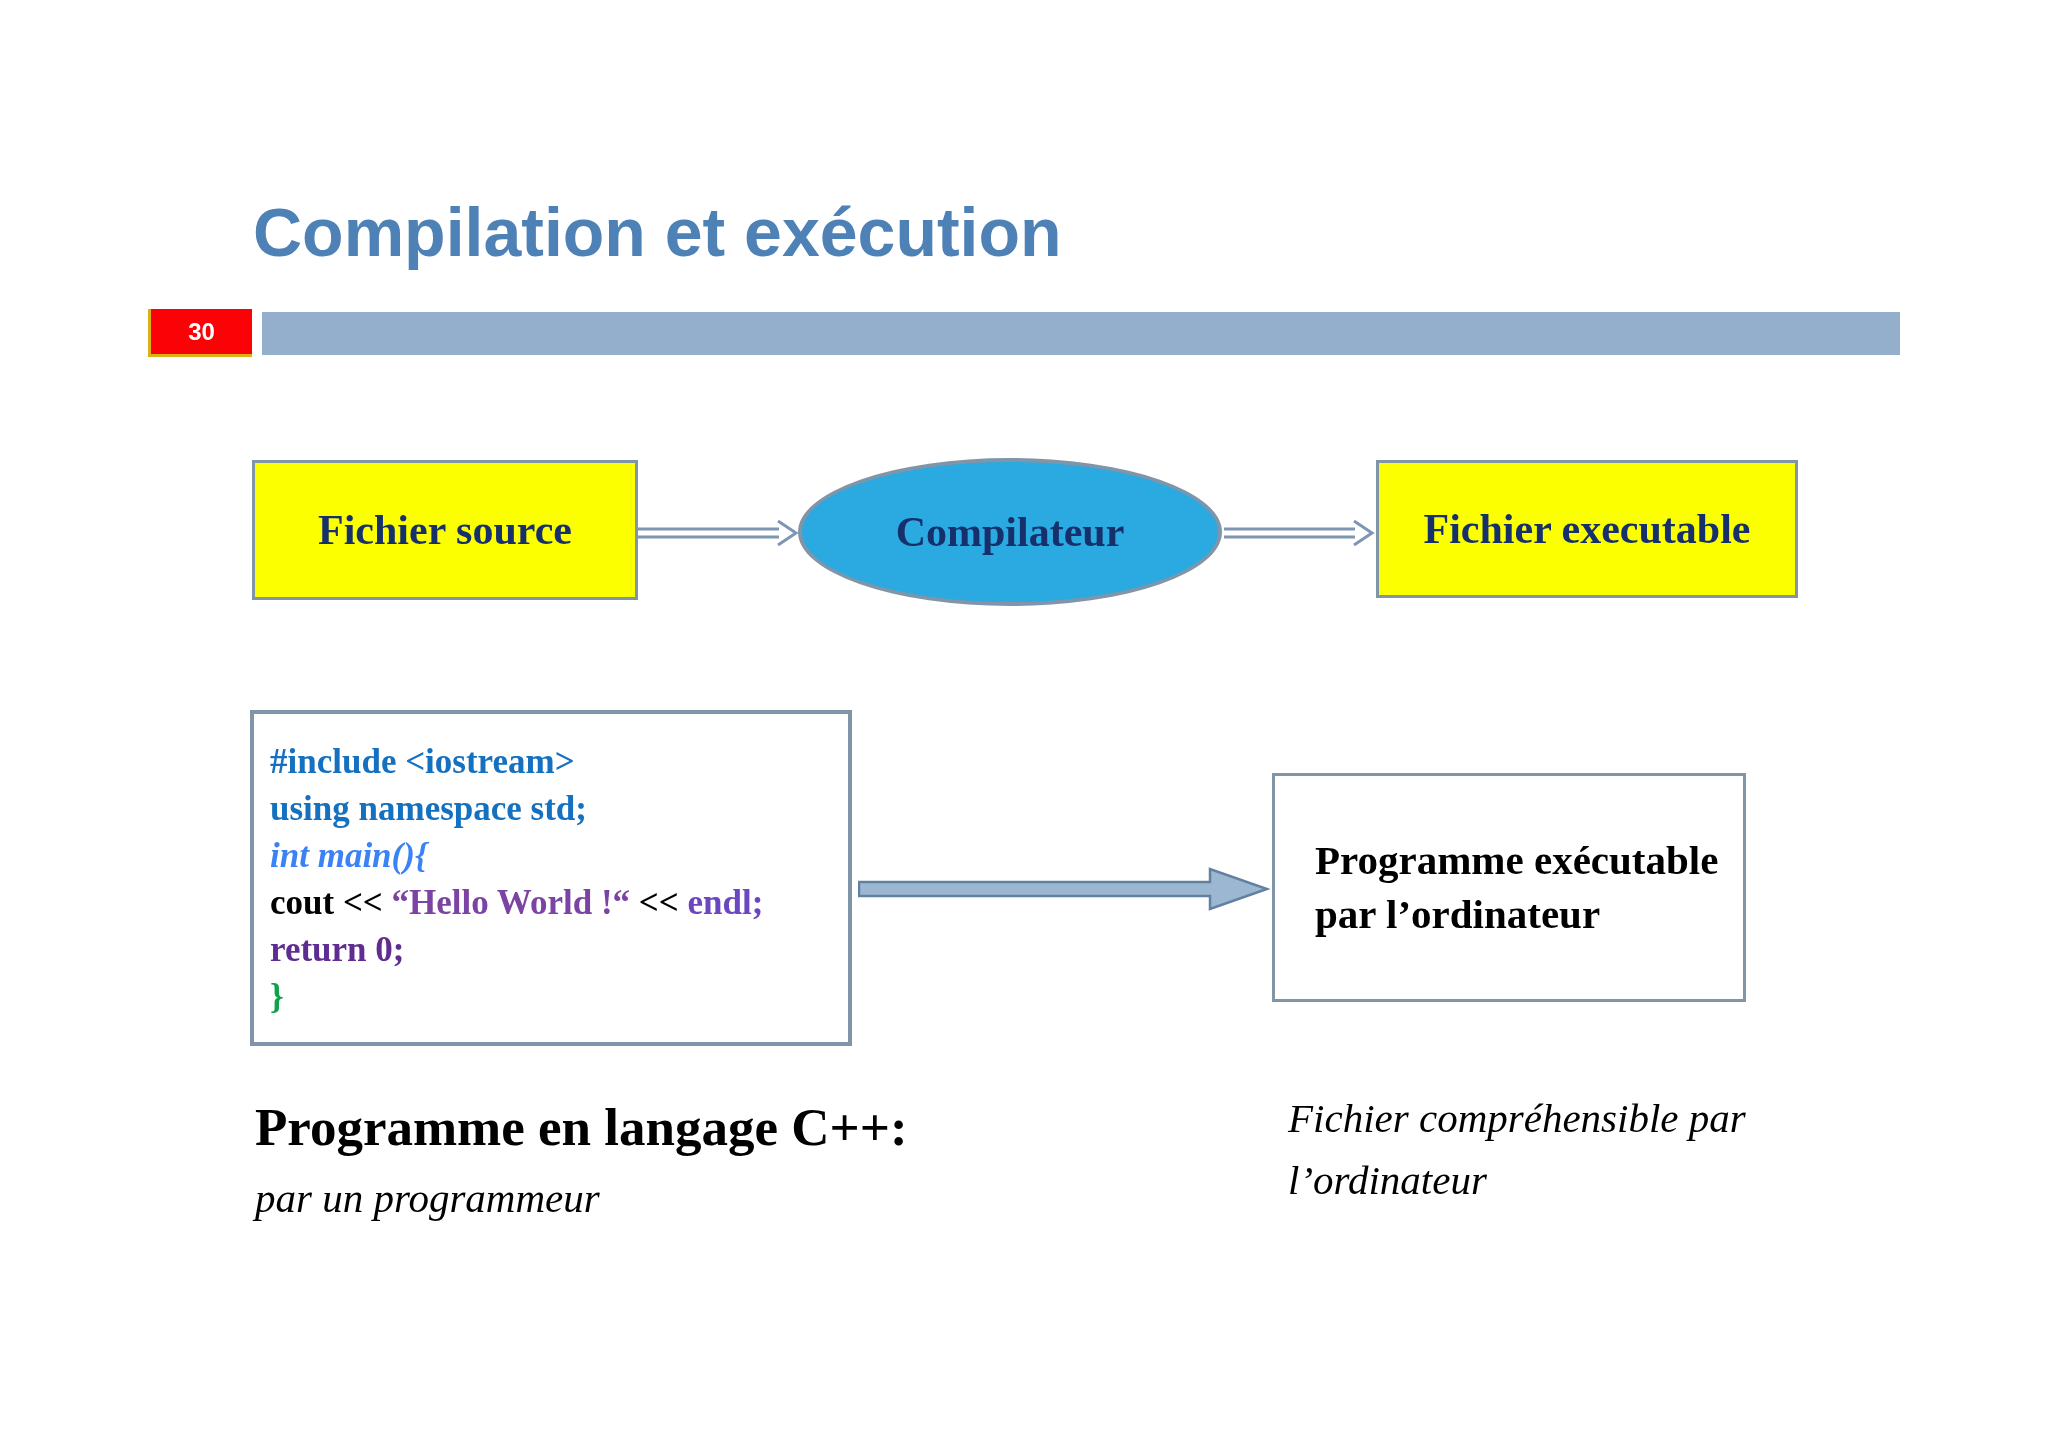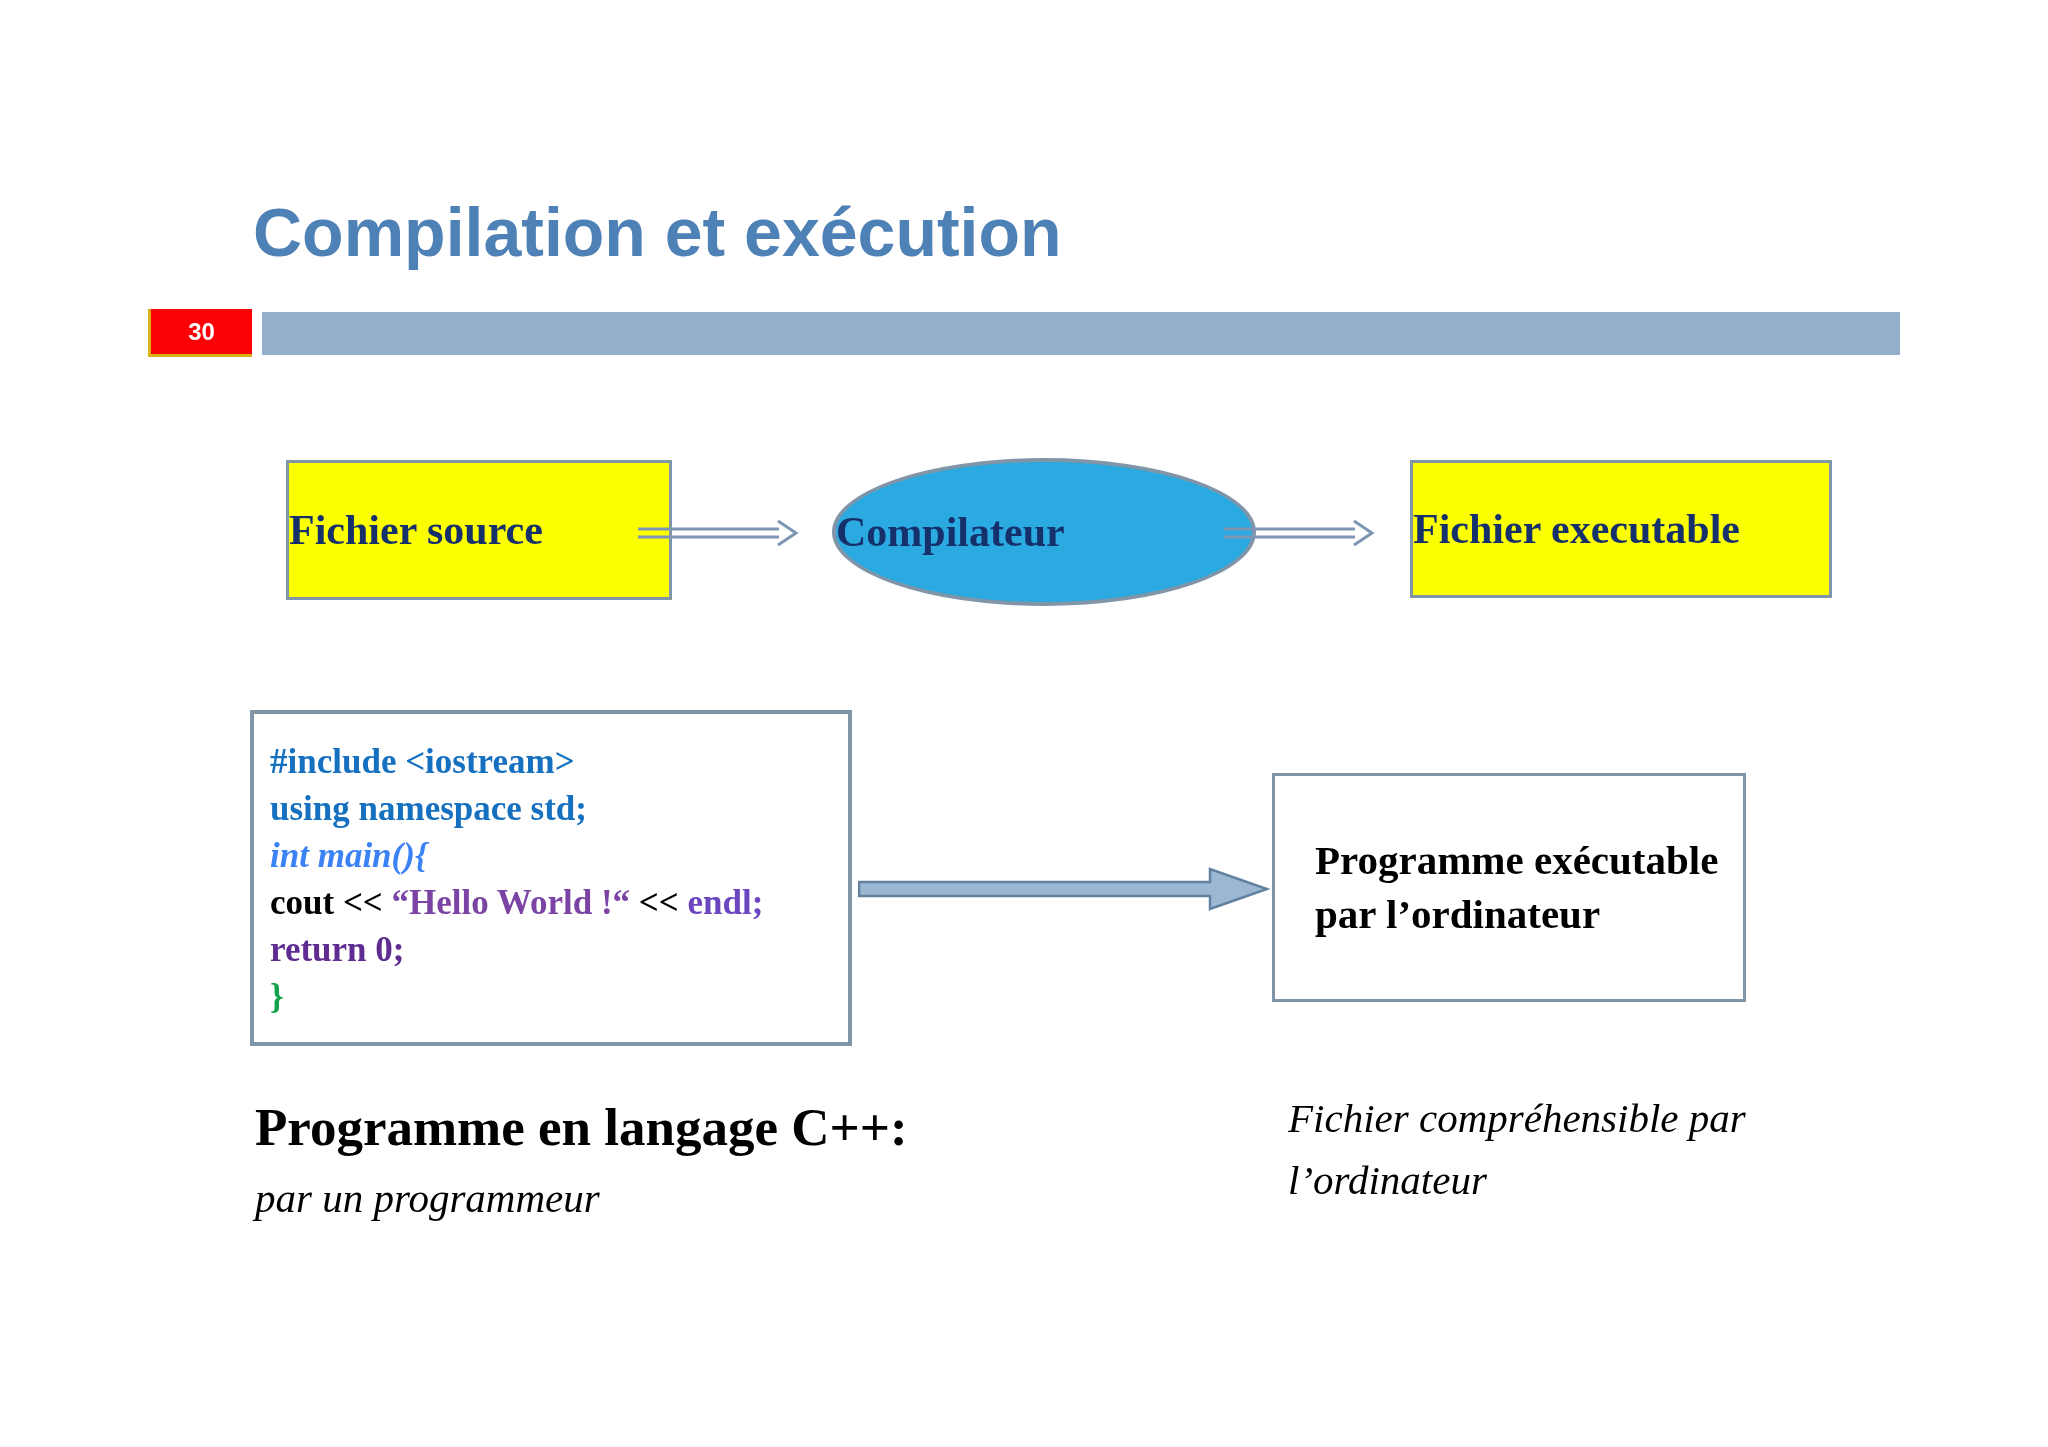--- a/index.html
+++ b/index.html
@@ -26,22 +26,22 @@
   .page-badge{position:absolute;left:148px;top:309px;width:104px;height:48px;
          background:var(--badge-red);
          border-left:3px solid var(--badge-edge);border-bottom:3px solid var(--badge-edge);
          box-sizing:border-box;display:flex;align-items:center;justify-content:center;
          color:#ffffff;font-family:"Liberation Sans","DejaVu Sans",sans-serif;
          font-weight:700;font-size:24px;}
 
   .header-bar{position:absolute;left:262px;top:312px;width:1638px;height:43px;
          background:var(--bar-blue);}
 
-  .shape{position:absolute;display:flex;align-items:center;
-         box-sizing:border-box;margin-left:34px;}
+  .shape{position:absolute;display:flex;align-items:center;justify-content:center;
+         box-sizing:border-box;}
   .shape-label{font-weight:700;font-size:42px;color:var(--navy-text);white-space:nowrap;}
   .source-box{left:252px;top:460px;width:386px;height:140px;
          background:var(--shape-yellow);border:3px solid var(--shape-border);}
   .exec-box{left:1376px;top:460px;width:422px;height:138px;
          background:var(--shape-yellow);border:3px solid var(--shape-border);}
   .compiler-ellipse{left:798px;top:458px;width:424px;height:148px;
          background:var(--ellipse-blue);border:4px solid var(--shape-border);
          border-radius:50%;}
 
   .thin-arrow{position:absolute;}

